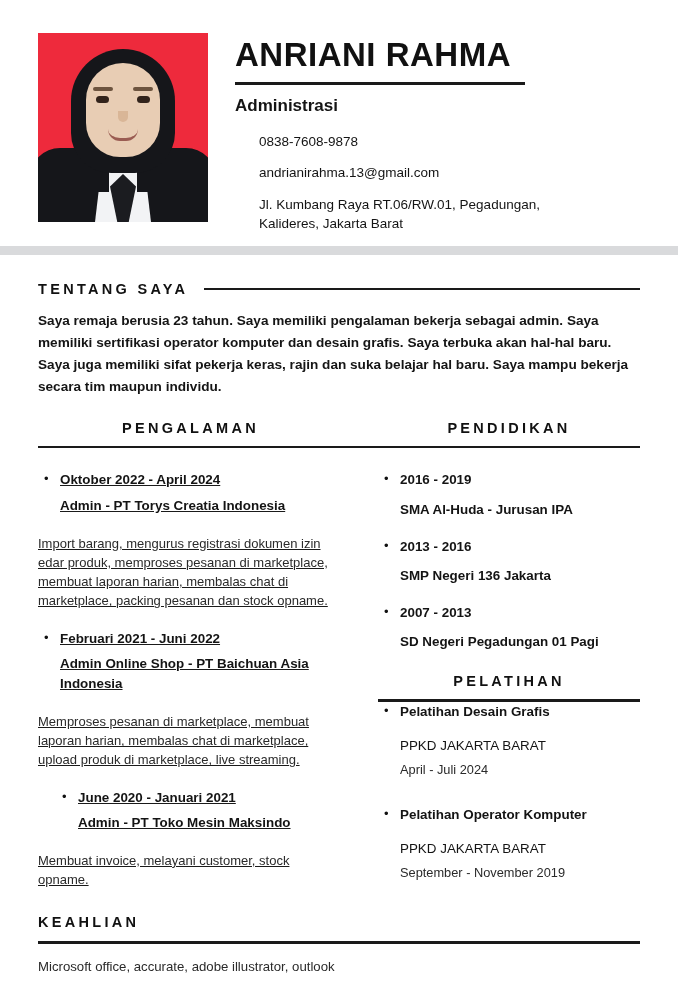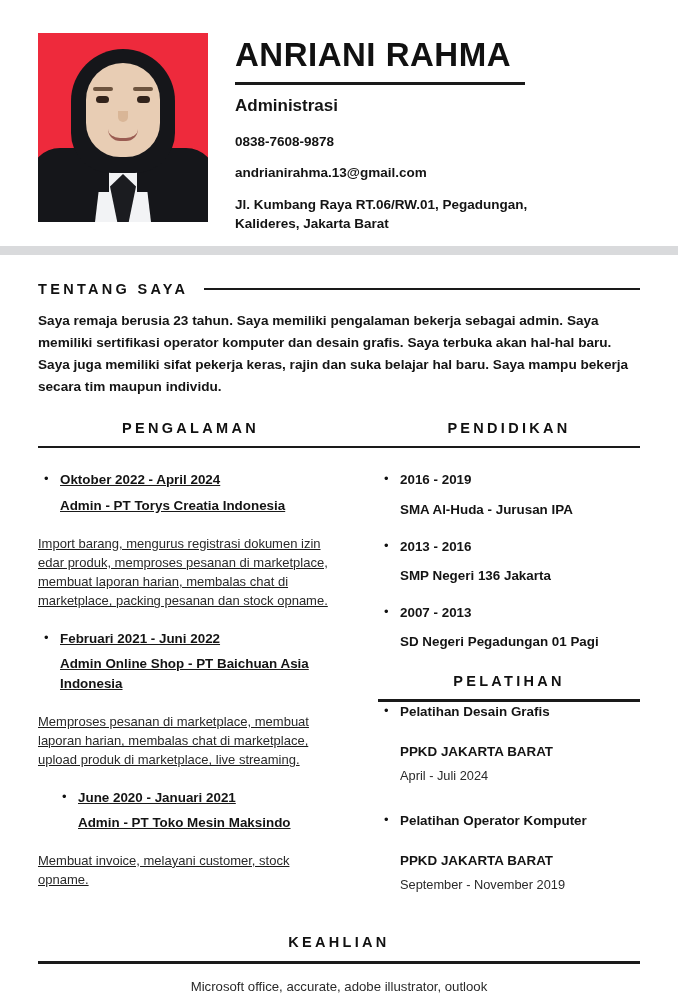--- a/index.html
+++ b/index.html
@@ -168,24 +168,25 @@
     margin: 9px 0 11px 0;
   }
   .role {
     font-size: 17px;
     font-weight: bold;
     margin: 0 0 16px 0;
     color: #141414;
   }
   .contact-line {
     font-size: 13.5px;
-    font-weight: bold;
+    font-weight: normal;
     color: #141414;
     margin-bottom: 12px;
     line-height: 1.45;
+    margin-left: 24px;
   }
   .contact-line.addr {
     margin-bottom: 0;
   }
 
   
   .gray-band {
     width: 100%;
     height: 9px;
     background: #d9dadc;
@@ -301,44 +302,43 @@
   }
   .exp-block { margin-bottom: 18px; }
   .exp-block:last-child { margin-bottom: 0; }
 
   .edu-block { margin-bottom: 17px; }
   .edu-block .item-title { margin-top: 9px; }
 
   .train-block { margin-bottom: 20px; }
   .train-sub {
     font-size: 13.4px;
-    font-weight: bold;
+    font-weight: normal;
     line-height: 1.5;
     color: #141414;
-    margin-top: 20px;
+    margin-top: 14px;
   }
   .train-period {
     font-size: 12.8px;
     color: #2a2a2a;
     line-height: 1.5;
     margin-top: 4px;
   }
 
   .exp-list { margin-top: 17px; text-decoration: underline; }
   .edu-list { margin-top: 17px; }
   .train-list { margin-top: 15px; }
 
   .pelatihan-head {
     margin-top: 21px;
   }
 
   
   .skills-sec {
-    margin-top: 20px;
-    text-align: center;
+    margin-top: 12px;
   }
   .skills-title {
     font-size: 14.5px;
     font-weight: bold;
     letter-spacing: 3.3px;
     color: #111111;
   }
   .skills-rule {
     height: 2.5px;
     background: #1a1a1a;

